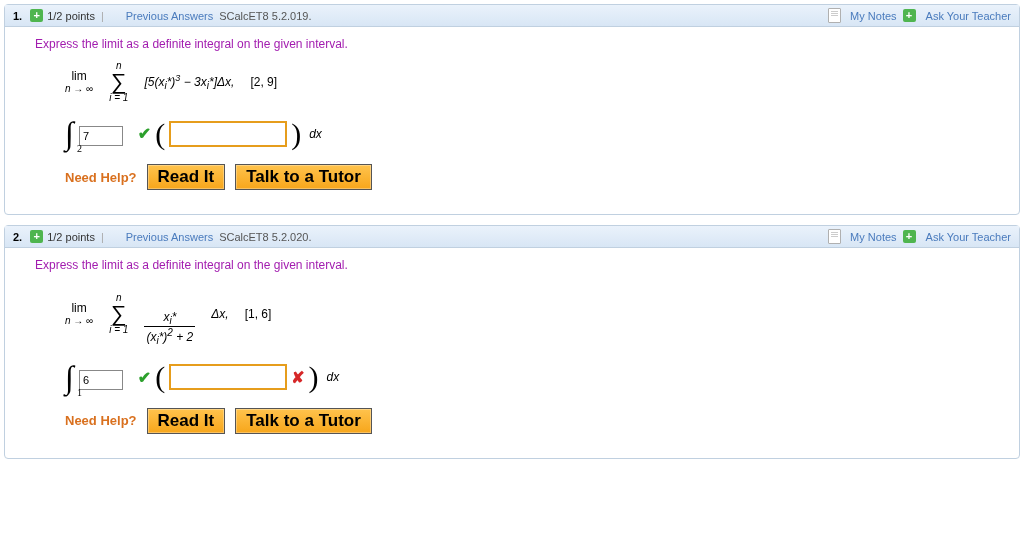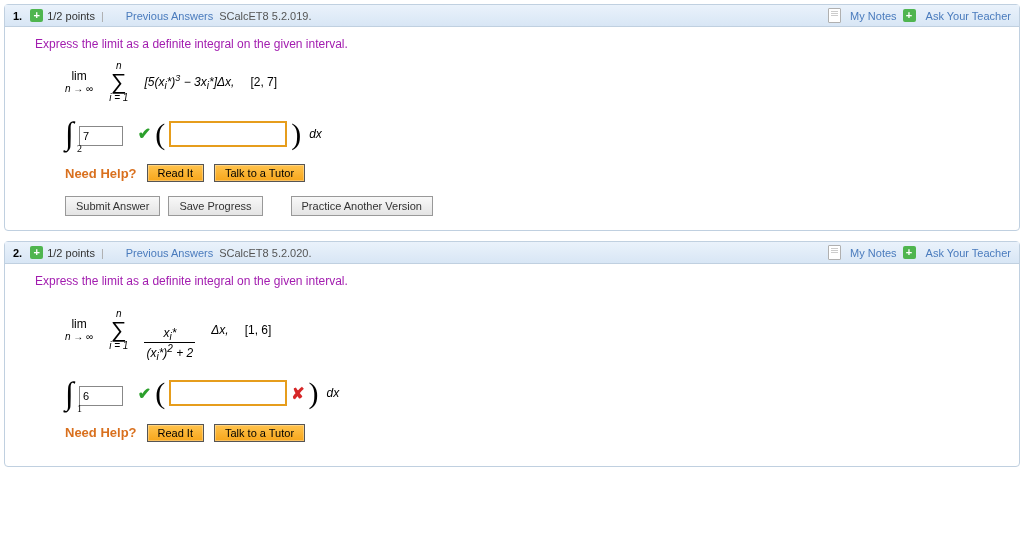--- a/index.html
+++ b/index.html
@@ -193,22 +193,22 @@
 }
 .need-help-label {
   color: #d9701e;
   font-weight: bold;
   font-size: 13px;
 }
 .orange-btn {
   background: linear-gradient(#ffc34d, #f7a61b);
   border: 1px solid #555;
   padding: 2px 10px;
-  font-size: 11px;
-  font-weight: normal;
+  font-size: 17px;
+  font-weight: bold;
   color: #000;
   cursor: pointer;
   box-shadow: inset 0 0 0 1px rgba(255,255,255,0.3);
 }
 .action-row {
   display: flex;
   align-items: center;
   gap: 8px;
   margin: 14px 0 0 30px;
 }
@@ -246,21 +246,21 @@
       <div class="lim-block">
         <div class="top">lim</div>
         <div class="bot">n → ∞</div>
       </div>
       <div class="sigma-block">
         <div class="topn">n</div>
         <div class="sig">∑</div>
         <div class="botn">i = 1</div>
       </div>
       <span class="expr">[5(<i>x<sub>i</sub></i>*)<sup>3</sup> − 3<i>x<sub>i</sub></i>*]Δ<i>x</i>,</span>
-      <span class="interval">[2, 7]</span>
+      <span class="interval">[2, 9]</span>
     </div>
 
     <div class="integral-row">
       <div class="int-symbol">∫
         <span class="int-upper-box">
           <input class="small-input" value="7" style="">
         </span>
         <span class="int-lower">2</span>
       </div>
       <span style="width:50px;"></span>
@@ -270,26 +270,20 @@
       <span class="big-paren">)</span>
       <span class="dx">dx</span>
     </div>
 
     <div class="need-help-row">
       <span class="need-help-label">Need Help?</span>
       <button class="orange-btn">Read It</button>
       <button class="orange-btn">Talk to a Tutor</button>
     </div>
 
-    <div class="action-row">
-      <button class="gray-btn">Submit Answer</button>
-      <button class="gray-btn">Save Progress</button>
-      <span style="width:12px;"></span>
-      <button class="gray-btn">Practice Another Version</button>
-    </div>
   </div>
 </div>
 
 <div class="question-block">
   <div class="q-header">
     <span class="q-num">2.</span>
     <span class="plus-icon">+</span>
     <span class="points">1/2 points</span>
     <span class="sep">|</span>
     <span class="prev-ans">Previous Answers</span>

